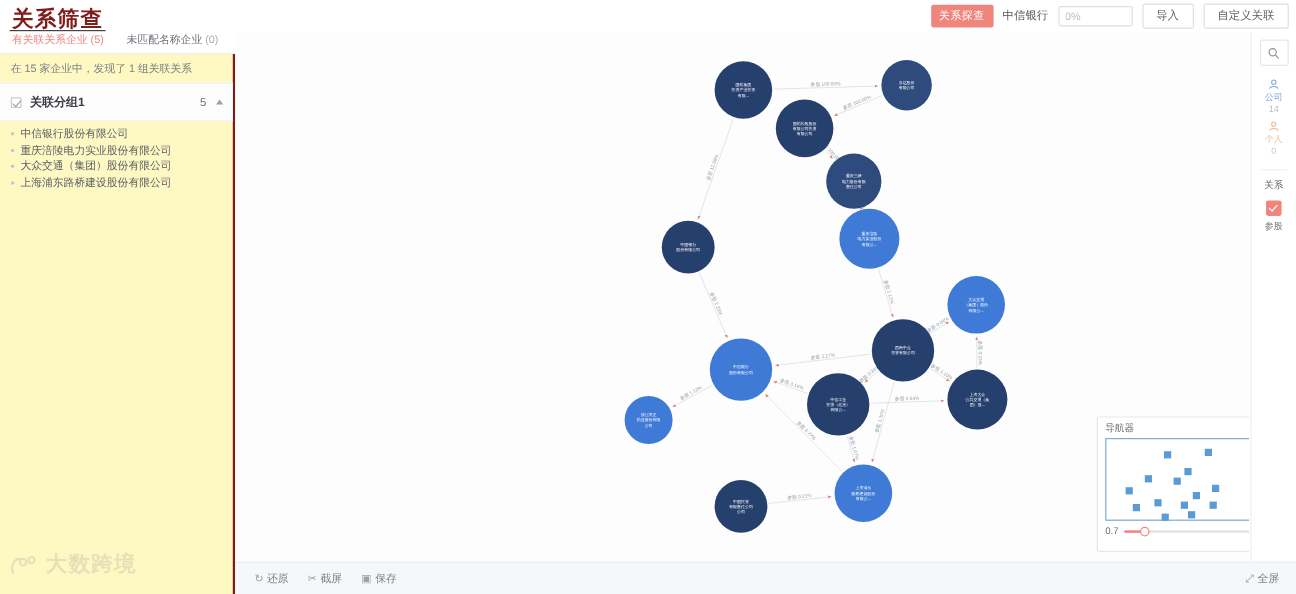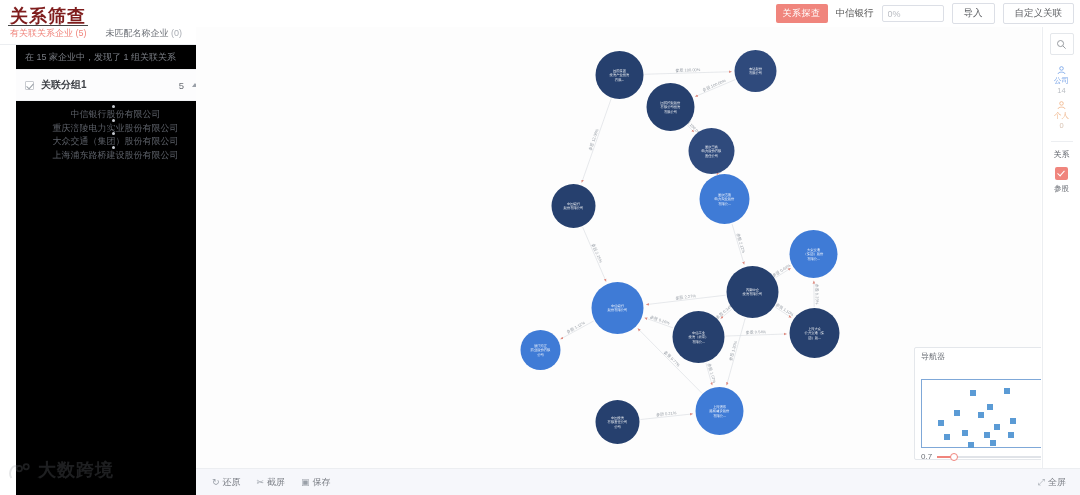--- a/index.html
+++ b/index.html
@@ -36,39 +36,39 @@
   .tabs { position:absolute; left:0; top:27px; width:196px; height:17px; display:flex; align-items:flex-start; }
   .tab { font-size:9px; color:#6b6f76; margin-right:11px; padding-left:8px; white-space:nowrap; cursor:pointer;text-align:right; }
   .tab:first-child { padding-left:10px; }
   .tab.active { color:#f0857d; }
   .tab .cnt { color:#a9adb4; }
   .tab.active .cnt { color:#f0857d; }
   .tabs-rule { position:absolute; left:8px; top:25px; width:80px; height:1px; background:#444; }
   .hdr-sep { position:absolute; left:0; top:44px; width:196px; height:1px; background:#eceef1; }
 
   
-  .left { position:absolute; left:16px; top:45px; width:196px; height:450px; background:#000000; border-right:6px solid #7f1d1d; }
+  .left { position:absolute; left:0; top:45px; width:196px; height:450px; background:#fef9c3; border-right:2px solid #7f1d1d; }
   .summary { font-size:9px; color:#7a7e85; padding:6px 8px 5px 9px; }
   .group-row {
     display:flex; align-items:center; height:32px; padding:0 8px 0 9px;
     border-top:1px solid #f0f1f3; border-bottom:1px solid #f0f1f3; background:#fcfcfd;
   }
   .chk {
     width:9px; height:9px; border:1px solid #c8cbd0; border-radius:1px;
     background:#fff; position:relative; flex:0 0 auto; cursor:pointer;
   }
   .chk::after {
     content:""; position:absolute; left:2px; top:0px; width:3px; height:6px;
     border:solid #9aa0a8; border-width:0 1.3px 1.3px 0; transform:rotate(42deg);
   }
   .group-name { font-size:10px; color:#3c3f45; margin-left:7px; font-weight:bold; flex:1; }
   .group-count { font-size:9.5px; color:#6b6f76; margin-right:8px; }
   .caret { width:0;height:0;border-left:3.5px solid transparent;border-right:3.5px solid transparent;border-bottom:4px solid #9aa0a8; cursor:pointer;}
   .co-list { padding:4px 0 0 0; }
-  .co-item { display:flex; align-items:center; font-size:9px; color:#5c6068; height:13.5px; padding-left:9px; cursor:pointer;flex-direction:column; }
+  .co-item { display:flex; align-items:center; font-size:9px; color:#5c6068; height:13.5px; padding-left:9px; cursor:pointer; }
   .co-dot { width:3px;height:3px;background:#c5c9cf;border-radius:50%;margin-right:5px;flex:0 0 auto; }
 
   
   .graph {
     position:absolute; left:196px; top:27px; width:845px; height:441px;
     background:#fdfdfd; overflow:hidden;
   }
   .graph svg { position:absolute; left:0; top:0; }
 
   .node-lbl {
@@ -104,21 +104,21 @@
   .chk-orange::after{
     content:"";position:absolute;left:4px;top:2px;width:3px;height:6px;
     border:solid #fff;border-width:0 1.5px 1.5px 0;transform:rotate(42deg);
   }
 
   
   .nav-panel {
     position:absolute; left:914px; top:347px; width:140px; height:113px;
     background:#fff; border:1px solid #e4e7eb; border-radius:2px; z-index:5;
   }
-  .nav-head { display:flex; align-items:flex-start; justify-content:space-between; padding:3px 6px 16px; }
+  .nav-head { display:flex; align-items:flex-start; justify-content:space-between; padding:3px 6px 2px; }
   .nav-title { font-size:8px; color:#6b6f76; }
   .minimap { margin:1px 6px 0; height:69px; border:1px solid #7fa8d8; position:relative; background:#fff; }
   .mm-sq { position:absolute; width:6px;height:6px; background:#5b9bd5; }
   .nav-foot { display:flex; align-items:center; padding:4px 6px 0; }
   .zoom-val { font-size:8px; color:#6b6f76; margin-right:5px; }
   .slider { position:relative; flex:1; height:8px; }
   .slider-track { position:absolute; top:3.5px; left:0; width:100%; height:1.5px; background:#e0e3e8; }
   .slider-fill { position:absolute; top:3.5px; left:0; width:16px; height:1.5px; background:#f0857d; }
   .slider-knob {
     position:absolute; top:0px; left:13px; width:8px;height:8px;border-radius:50%;

